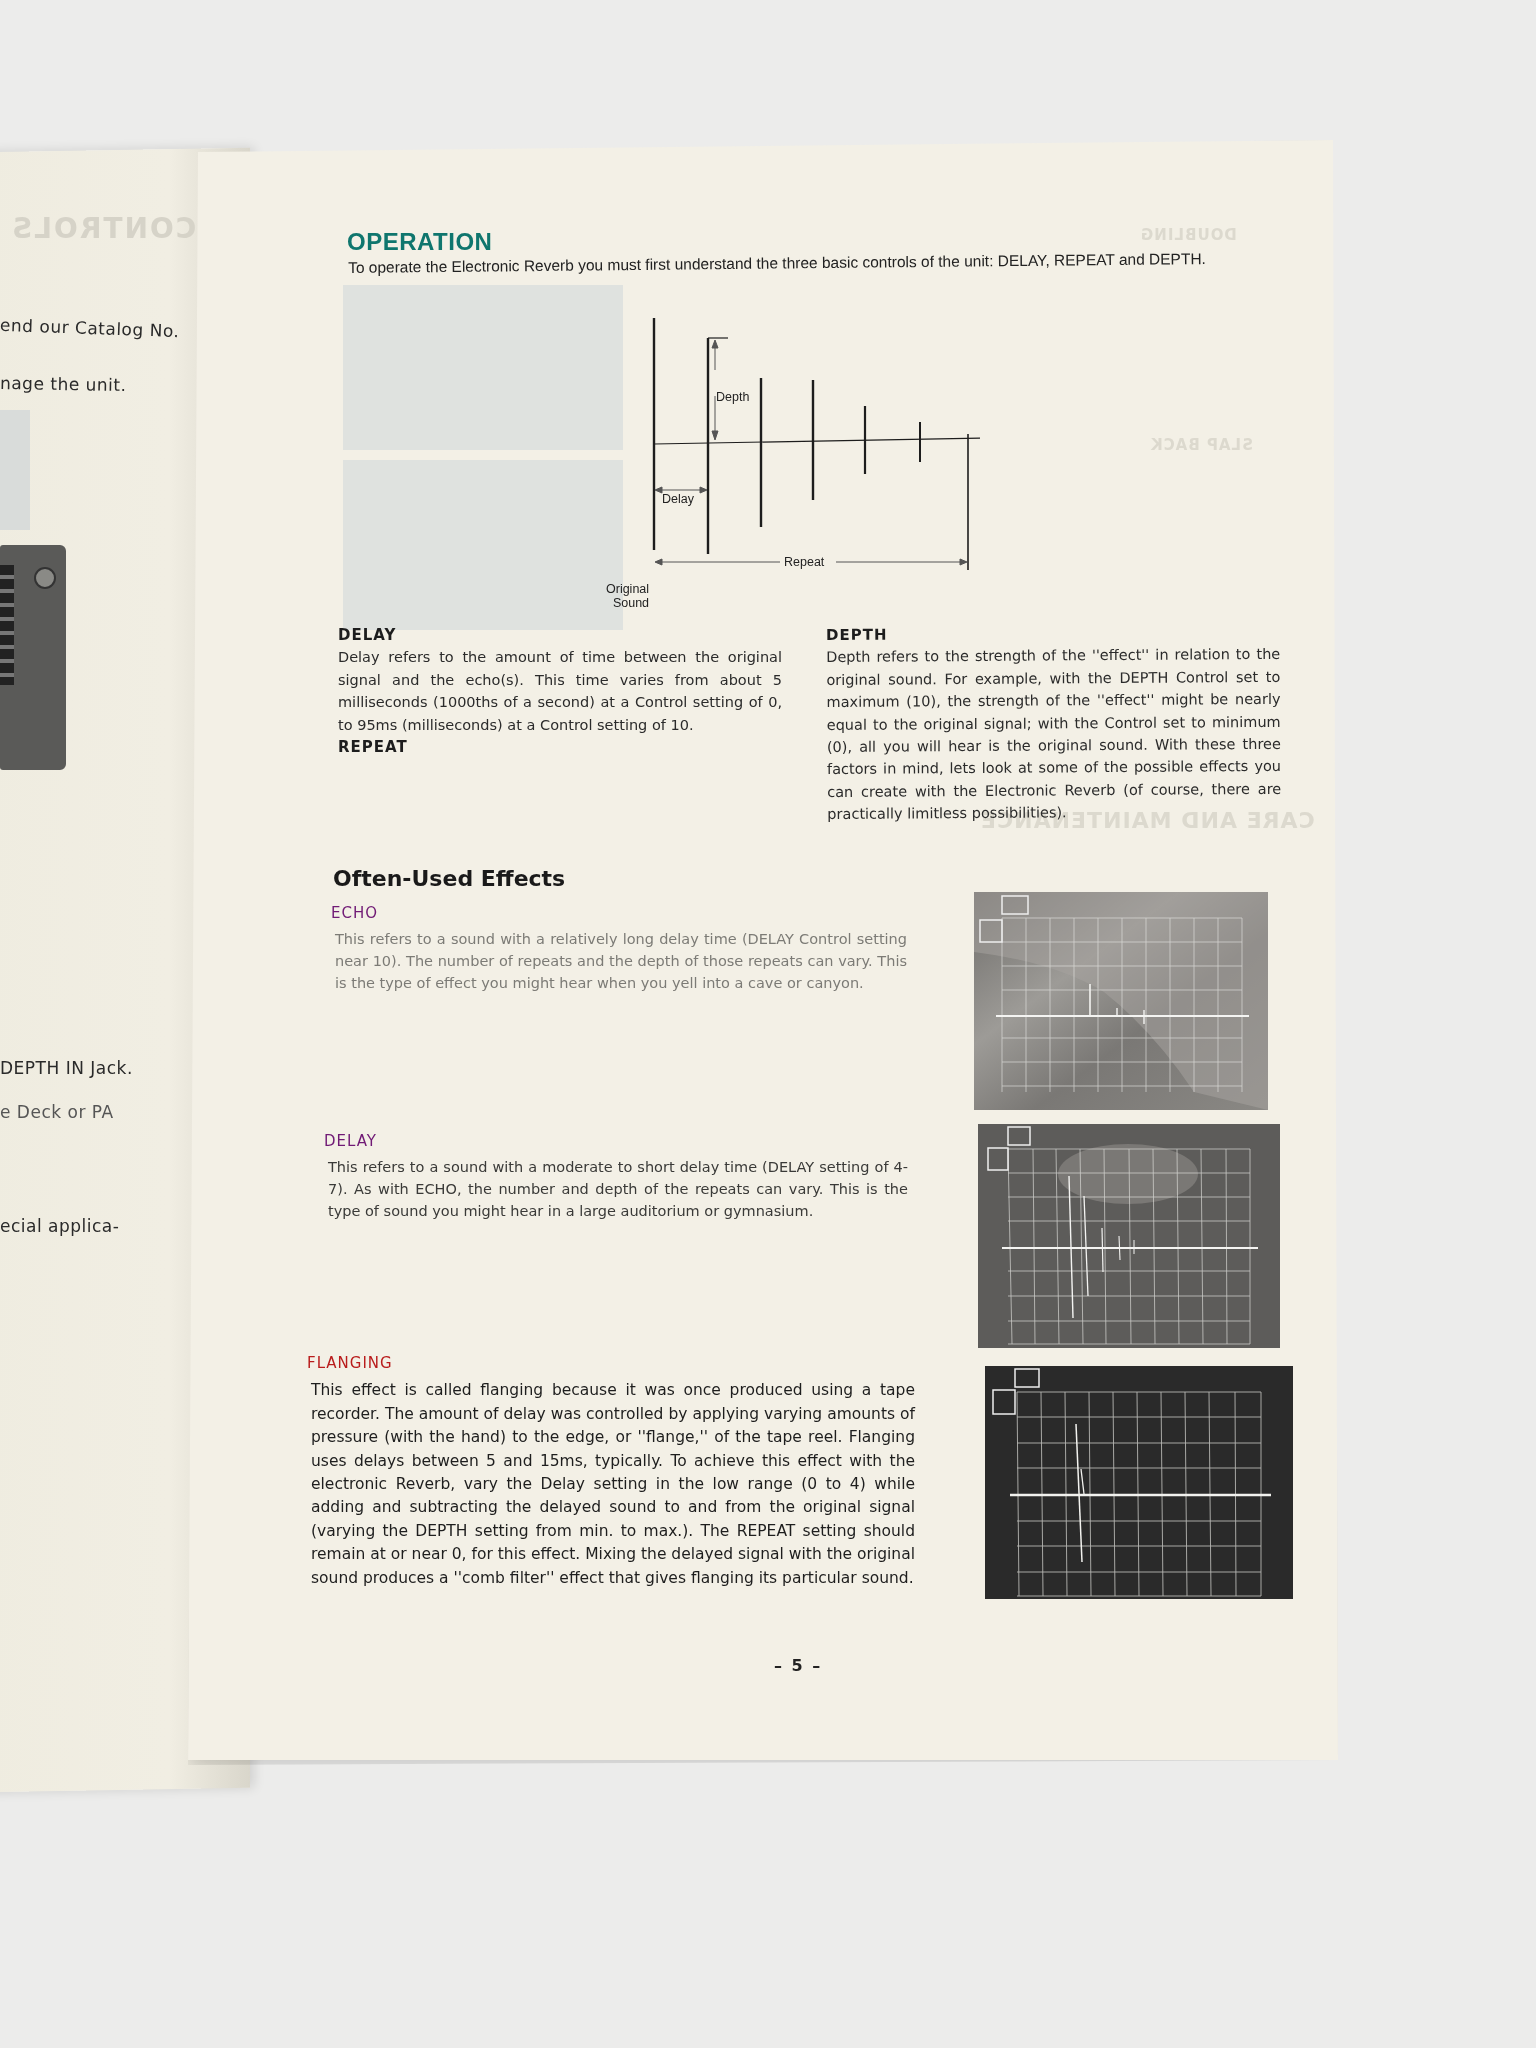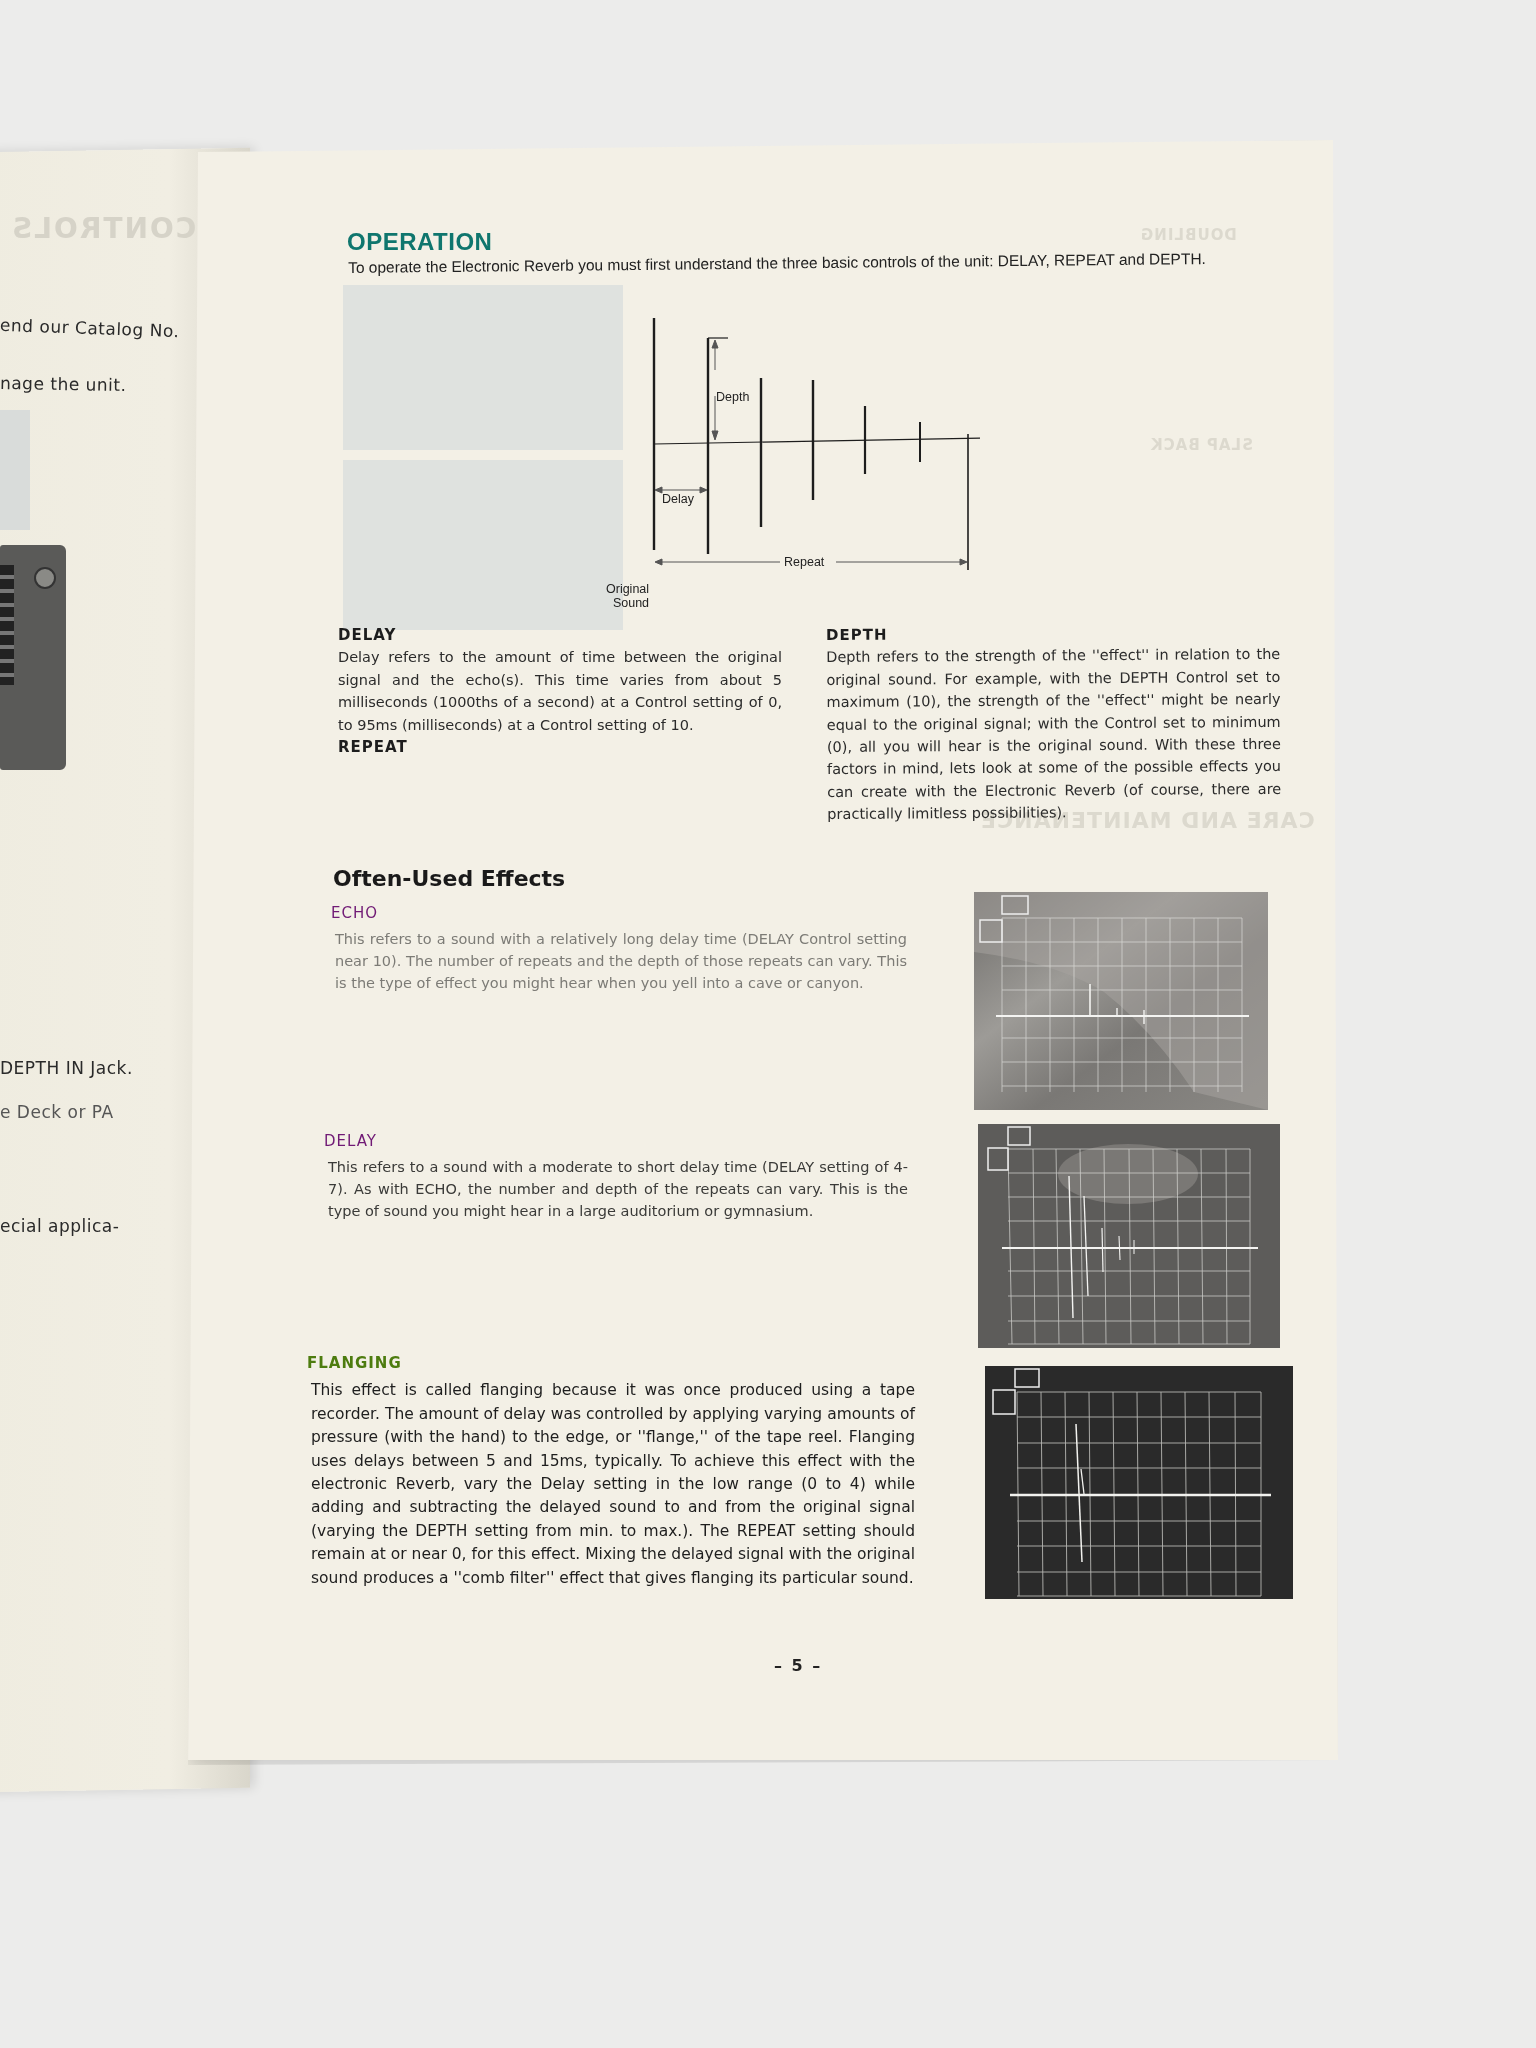--- a/index.html
+++ b/index.html
@@ -43,21 +43,21 @@
   .col p { margin: 0; }
 
   .section-head { position: absolute; left: 333px; top: 866px; font-size: 22px; font-weight: bold; color: #1a1a1a; }
 
   .effect { position: absolute; font-size: 14.5px; line-height: 22px; text-align: justify; }
   .effect h4 { margin: 0; font-size: 15px; font-weight: normal; letter-spacing: 1px; }
   .effect p { margin: 4px; }
   .faded { color: #7c7b76; }
   .faded h4 { color: #701a75; }
   .flanging { color: #1e1e1e; font-size: 15.5px; line-height: 23.4px; }
-  .flanging h4 { font-weight: bold; color: #4d7c0f; }
+  .flanging h4 { font-weight: normal; color: #b91c1c; }
 
   .scope { position: absolute; overflow: hidden; }
   .scope svg { display: block; }
 
   .page-number { position: absolute; left: 774px; top: 1656px; font-size: 16px; font-weight: bold; color: #222; letter-spacing: 2px; }
   .ghost-heading { position: absolute; font-size: 22px; font-weight: bold; color: #dcd9ce; transform: scaleX(-1); letter-spacing: 1px; }
 </style>
 </head>
 <body>
 

